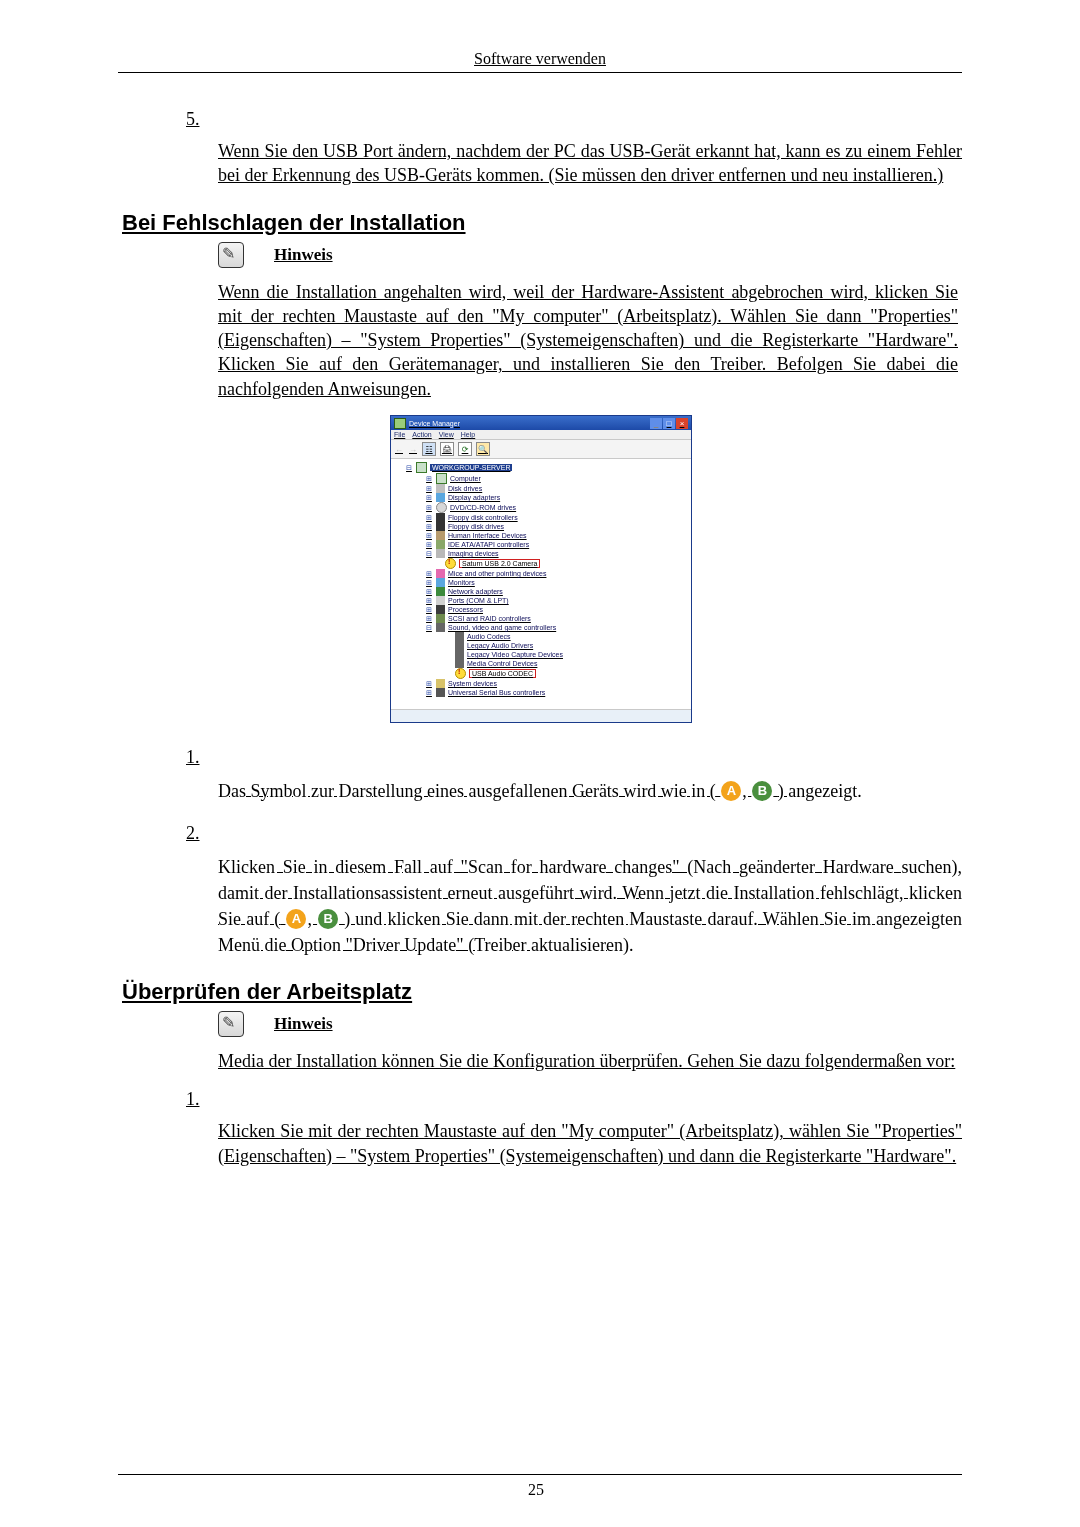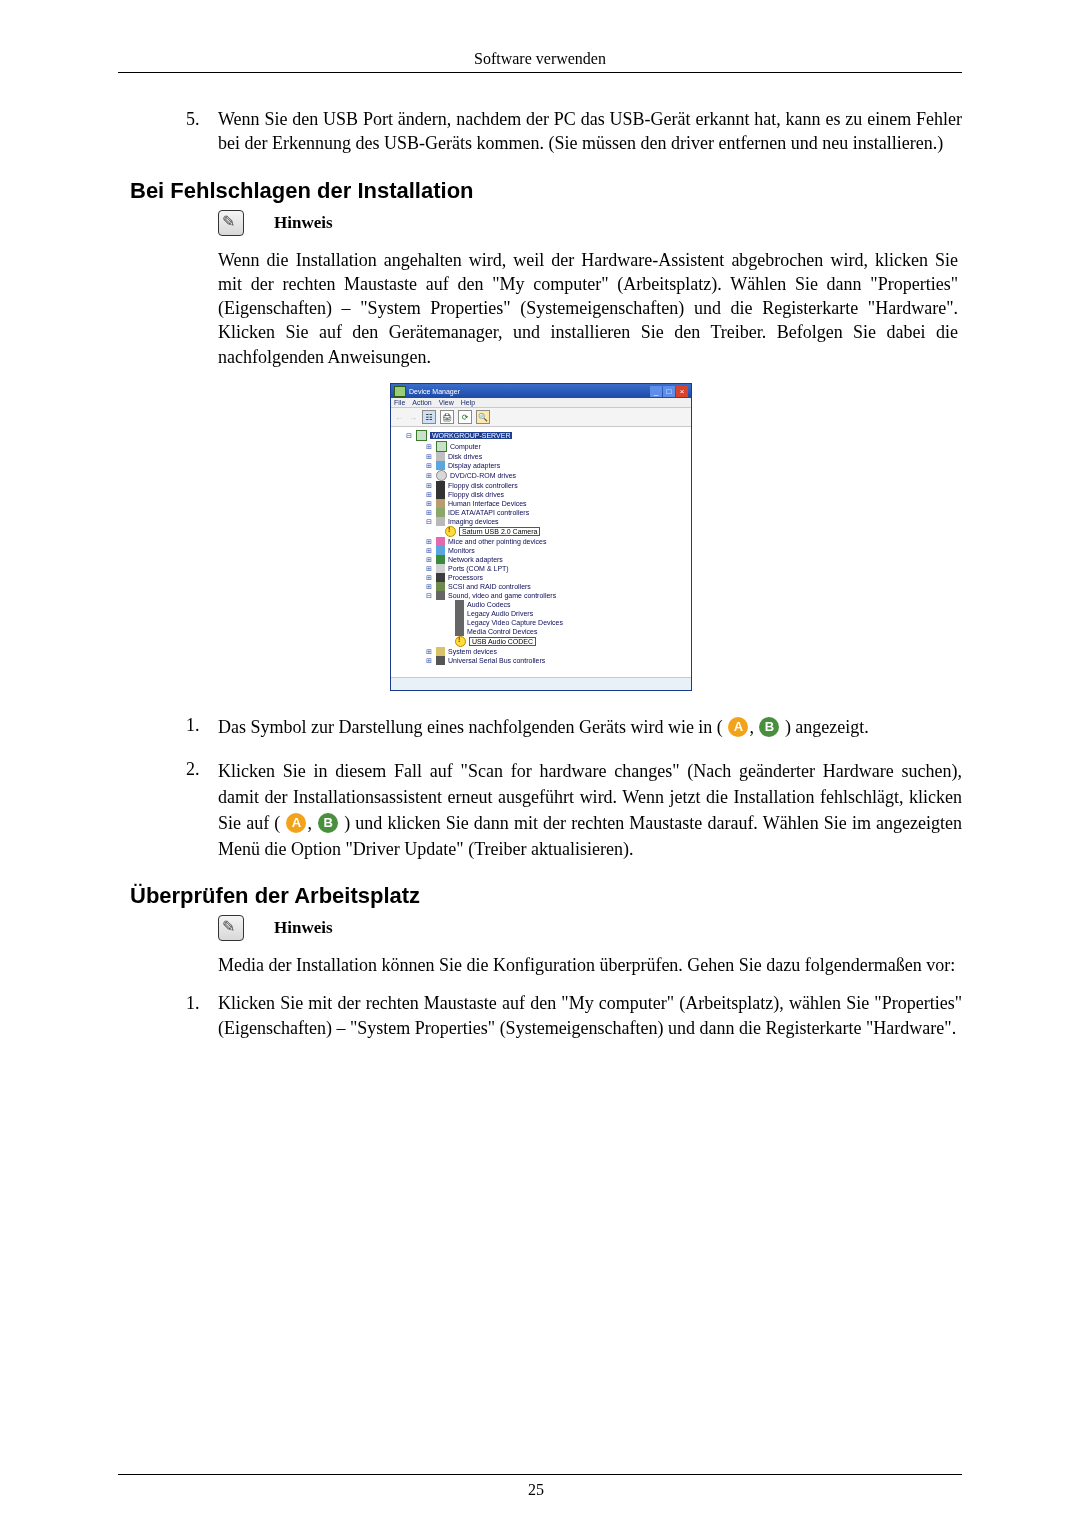--- a/index.html
+++ b/index.html
@@ -8,20 +8,21 @@
     font-family: "Times New Roman", Times, serif;
     color: #000;
   }
   .page {
     width: 1080px;
     min-height: 1527px;
     margin: 0 auto;
     padding: 50px 118px 45px 118px;
     box-sizing: border-box;
     position: relative;
+    text-decoration: underline;
   }
   .running-head {
     text-align: center;
     font-size: 16px;
     margin-bottom: 4px;
   }
   .head-rule {
     border: none;
     border-top: 1px solid #000;
     margin: 0 0 34px 0;
@@ -51,26 +52,27 @@
     text-align: justify;
   }
   .ol-num {
     width: 32px;
     flex: 0 0 32px;
     padding-left: 68px;
   }
   .ol-body {
     flex: 1;
     padding-left: 0;
+    margin-top: 32px;
   }
   .h2 {
     font-size: 22px;
     font-weight: bold;
     font-family: Arial, Helvetica, sans-serif;
-    margin: 22px 0 6px 12px;
+    margin: 22px 0 6px 4px;
   }
   .note-row {
     display: flex;
     align-items: center;
     gap: 6px;
     margin-left: 100px;
     margin-bottom: 12px;
   }
   .note-icon {
     width: 24px;
@@ -393,21 +395,21 @@
             </li>
         </ul>
       </div>
       <div class="dm-status"></div>
     </div>
   </div>
 
   <div class="ol-item" style="margin-top:6px;">
     <div class="ol-num">1.</div>
     <div class="ol-body">
-      <span class="inline-text">Das Symbol zur Darstellung eines nachfolgenden Geräts wird wie in (</span>
+      <span class="inline-text">Das Symbol zur Darstellung eines ausgefallenen Geräts wird wie in (</span>
       <span class="badge badge-a">A</span><span class="inline-text">, </span>
       <span class="badge badge-b">B</span>
       <span class="inline-text">) angezeigt.</span>
     </div>
   </div>
 
   <div class="ol-item">
     <div class="ol-num">2.</div>
     <div class="ol-body">
       <span class="inline-text">Klicken Sie in diesem Fall auf "Scan for hardware changes" (Nach geänderter Hardware suchen), damit der Installationsassistent erneut ausgeführt wird. Wenn jetzt die Installation fehlschlägt, klicken Sie auf (</span>

